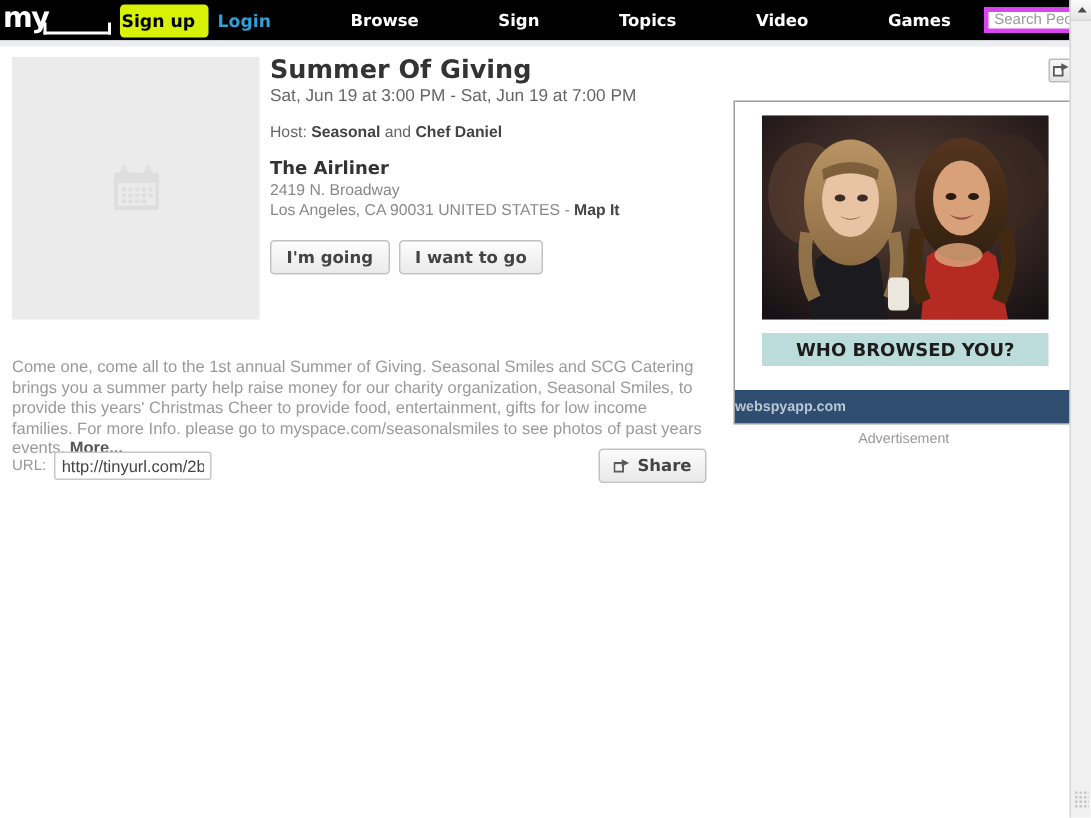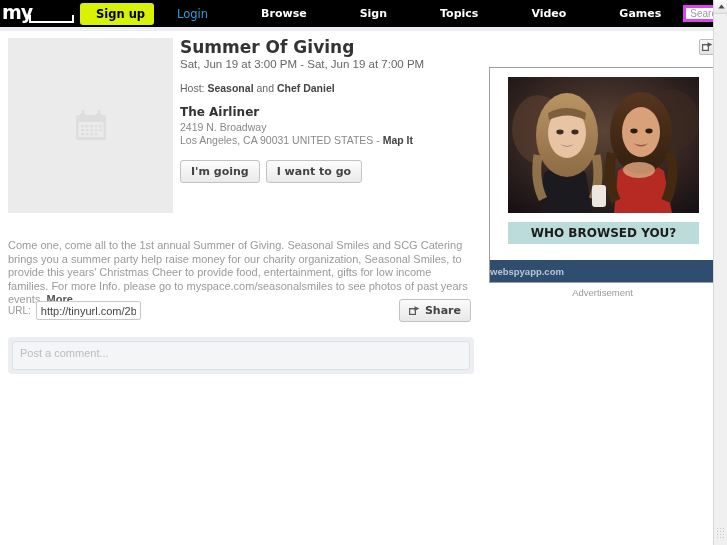--- a/index.html
+++ b/index.html
@@ -32,27 +32,27 @@
   }
   .logo-blank {
     position: absolute; left: 27px; top: 13px;
     width: 45px; height: 8px;
     border: 2px solid #ffffff; border-top: none;
   }
   .signup-btn {
     margin-left: 6px; flex: none;
     background: #d7f205;
     color: #000; font-weight: bold; font-size: 11.5px;
-    padding: 4px 9px 4px 16px;
+    padding: 4px 9px 4px 1px;
     border-radius: 3px; cursor: pointer;
     font-family: "DejaVu Sans", sans-serif;
   }
   .login-link {
-    margin-left: 23px; flex: none;
-    color: #2f9fd8; font-weight: normal; font-size: 11.5px;
+    margin-left: 6px; flex: none;
+    color: #2f9fd8; font-weight: bold; font-size: 11.5px;
     cursor: pointer;
     font-family: "DejaVu Sans", sans-serif;
   }
   .nav-items { display: flex; margin-left: 22px; }
   .nav-item {
     color: #ffffff; font-weight: bold; font-size: 11px;
     margin-right: 22px; cursor: pointer;
     font-family: "DejaVu Sans", sans-serif;
     padding-left: 31px;
   }
@@ -326,23 +326,20 @@
     <div class="share-btn">
       <svg width="11" height="10" viewBox="0 0 11 10">
         <rect x="0" y="2" width="7" height="7" fill="#5a5a5a"></rect>
         <rect x="1.2" y="3.4" width="4.6" height="4.4" fill="#f2f2f2"></rect>
         <path d="M5.5 4.6 L5.5 3.2 L5.5 1.4 L5.5 0.2 L10.4 2.6 L5.5 5 Z" fill="#5a5a5a"></path>
       </svg>
       <span>Share</span>
     </div>
   </div>
 
-  <div class="comment-wrap">
-    <textarea class="comment-input" placeholder="Post a comment..." style=""></textarea>
-  </div>
 
   <div class="ad-box">
     <div class="ad-photo">
       <svg width="191" height="136" viewBox="0 0 191 136">
         <defs>
           <radialGradient id="bgG" cx="50%" cy="40%" r="75%">
             <stop offset="0%" stop-color="#5c4436"></stop>
             <stop offset="100%" stop-color="#171014"></stop>
           </radialGradient>
           <linearGradient id="hairL" x1="0" y1="0" x2="0" y2="1">

